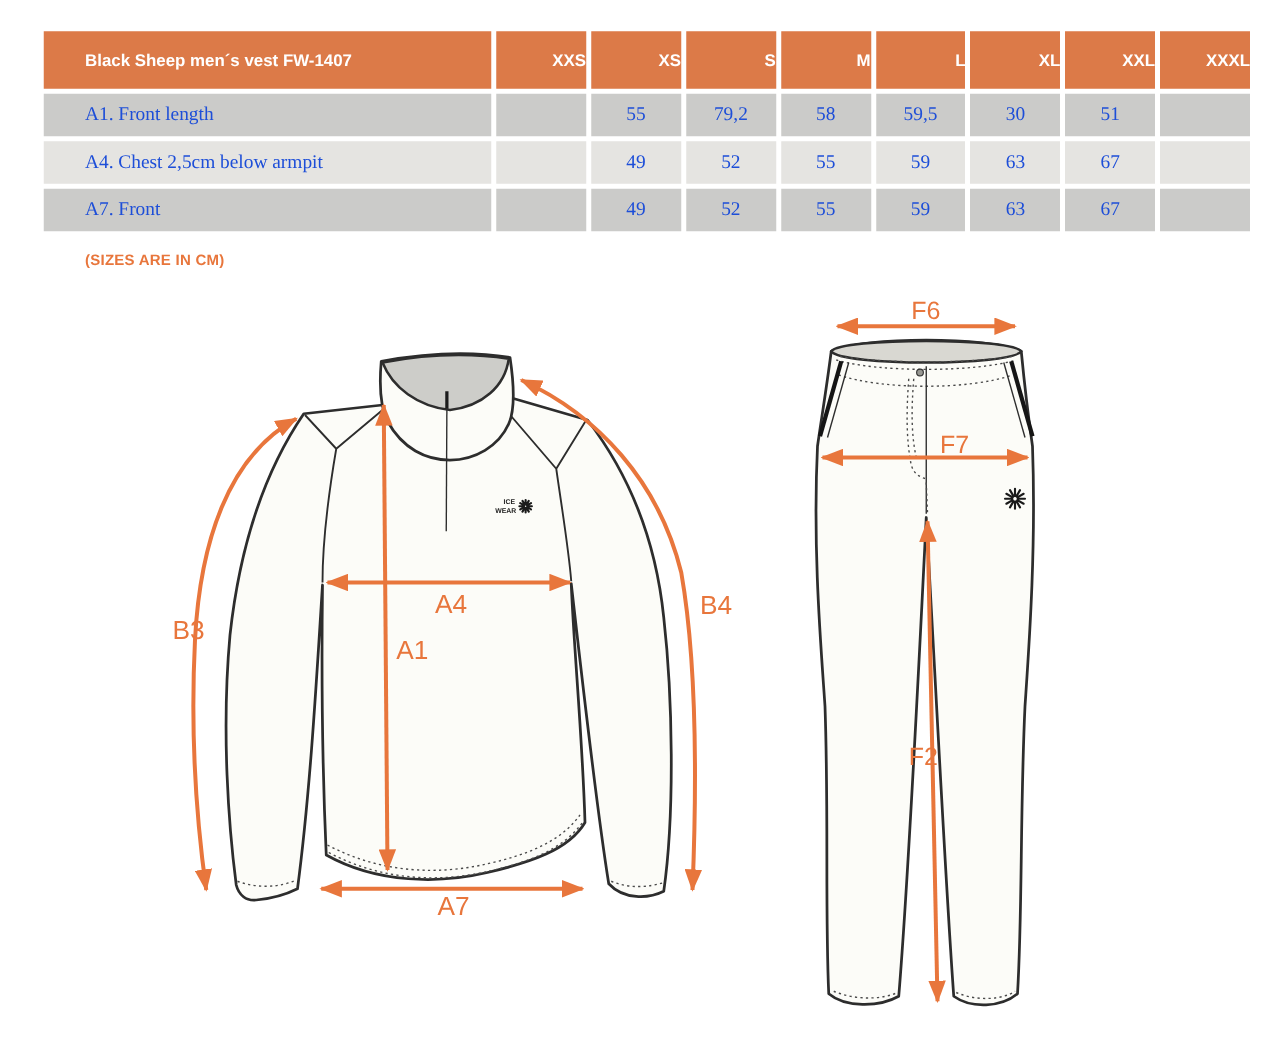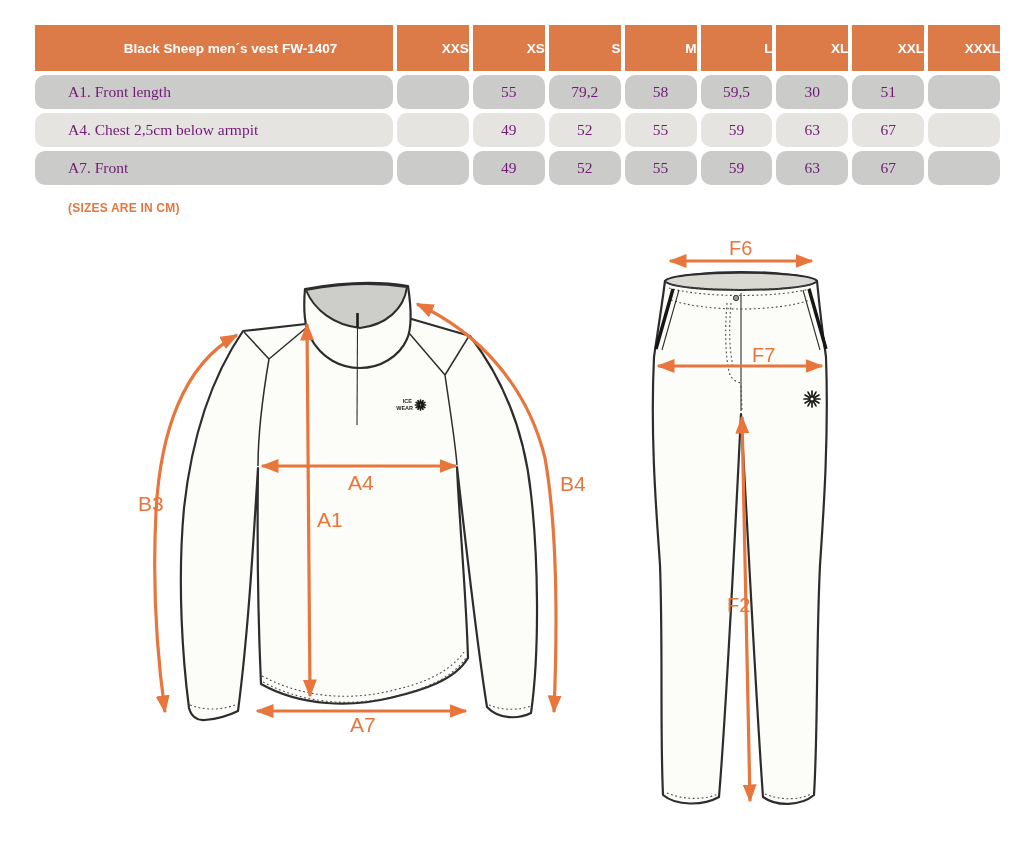--- a/index.html
+++ b/index.html
@@ -11,23 +11,23 @@
   }
   html,body{margin:0;padding:0;background:#fff;}
   .page{position:relative;width:1030px;height:847px;background:#fff;overflow:hidden;
         font-family:"Liberation Sans",sans-serif;}
   
   table.size-table{position:absolute;left:31px;top:21px;width:973px;
         border-collapse:separate;border-spacing:4px;table-layout:fixed;}
   table.size-table th,table.size-table td{padding:0;vertical-align:middle;}
   table.size-table th{height:46px;background:var(--table-orange);color:#fff;
         font-size:13.5px;font-weight:bold;text-align:right;}
-  table.size-table th.title{text-align:center;padding-left:33px;}
+  table.size-table th.title{text-align:left;padding-left:33px;}
   table.size-table td{height:34px;font-family:"Liberation Serif","DejaVu Serif",serif;
-        font-size:15.5px;color:#701a75;text-align:center;border-radius:10px;}
+        font-size:15.5px;color:#1d4ed8;text-align:center;}
   table.size-table td.label{text-align:left;padding-left:33px;}
   tr.dark td{background:var(--row-dark);}
   tr.light td{background:var(--row-light);}
   
   .note{position:absolute;left:68px;top:201px;color:var(--arrow-orange);
         font-size:12px;font-weight:bold;letter-spacing:.2px;}
   
   svg{position:absolute;overflow:visible;}
   .garment{fill:#FCFCF8;stroke:var(--line);stroke-width:2.2;stroke-linejoin:round;}
   .seam{fill:none;stroke:var(--line);stroke-width:1.5;stroke-linejoin:round;}

